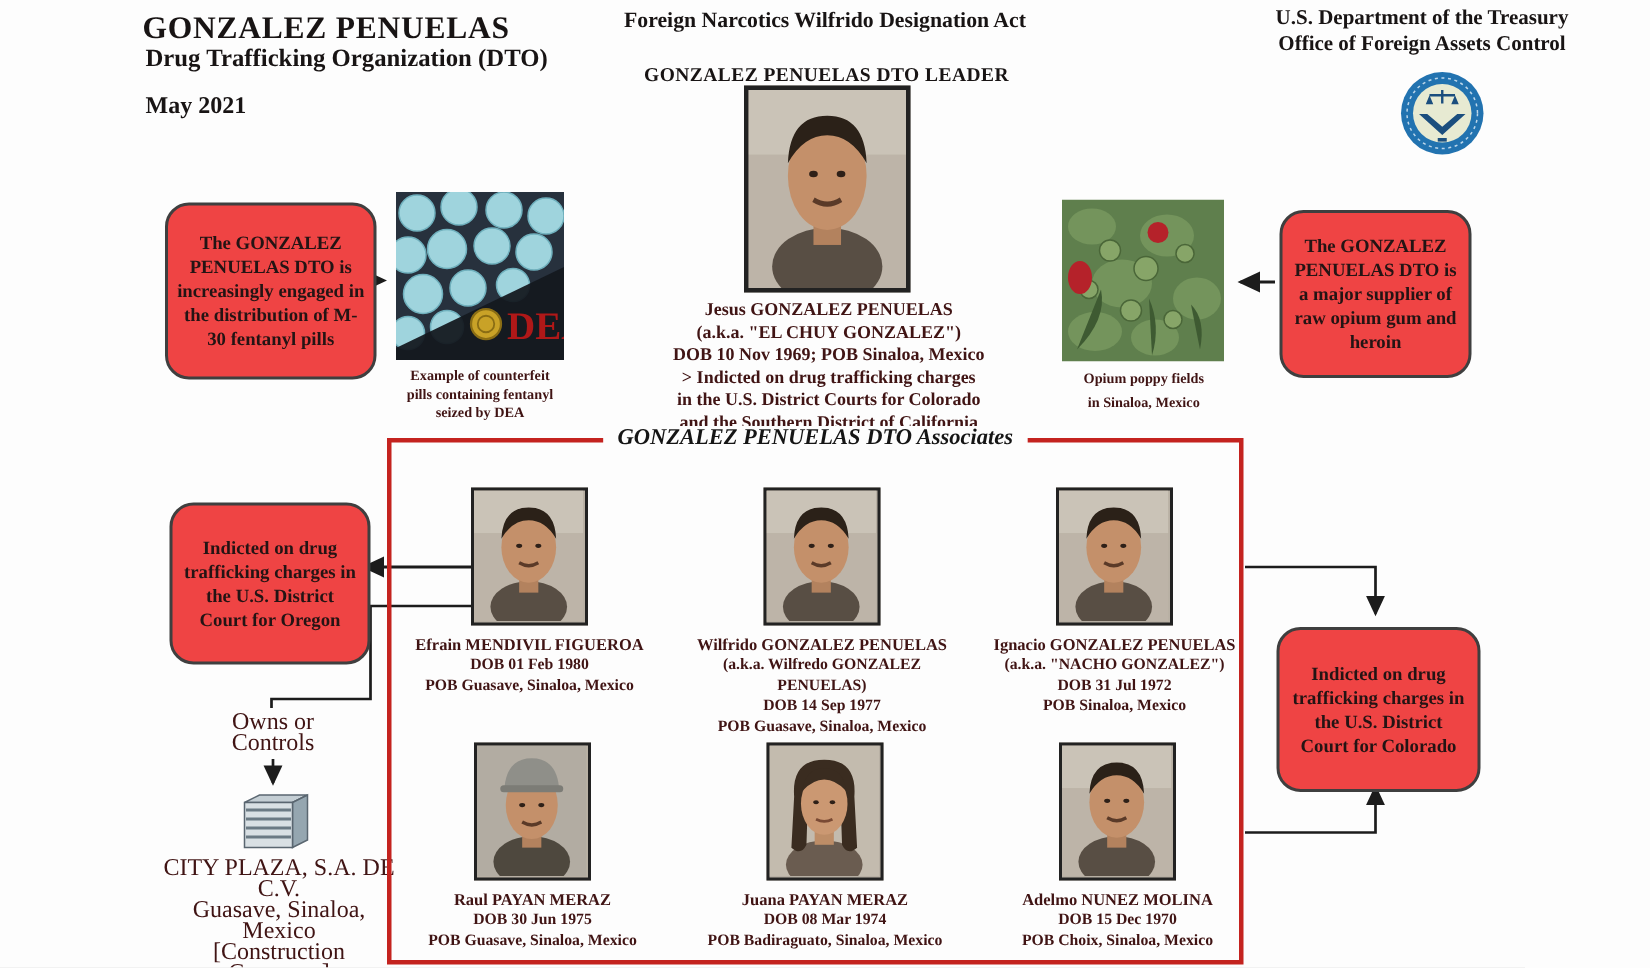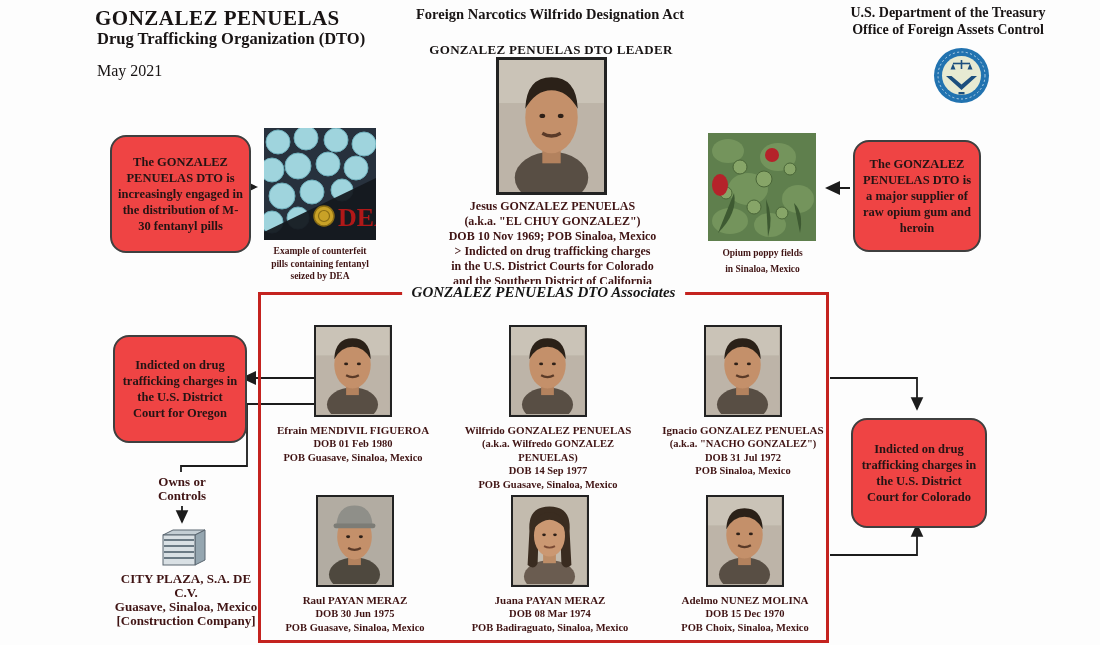--- a/index.html
+++ b/index.html
@@ -2,30 +2,30 @@
 <html><head>
 <meta charset="utf-8">
 <style>
   html,body{margin:0;padding:0;background:#e9e9e9;}
   .canvas{position:relative;width:1100px;height:645px;background:#fdfdfd;
           font-family:"Liberation Serif",serif;color:#181414;overflow:hidden;margin:0 auto;}
   .abs{position:absolute;}
   .ctr{text-align:center;}
   .title-main{font-size:21px;font-weight:bold;letter-spacing:.5px;}
   .title-sub{font-size:16.5px;font-weight:bold;}
-  .title-date{font-size:16px;font-weight:normal;}
+  .title-date{font-size:16px;font-weight:bold;}
   .act-title{font-size:14.5px;font-weight:bold;}
   .section-label{font-size:13px;font-weight:bold;letter-spacing:.3px;}
   .agency{font-size:14px;font-weight:bold;line-height:17px;}
   .callout{border:2px solid #3f3f3f;border-radius:16px;display:flex;align-items:center;
            justify-content:center;text-align:center;padding:6px;font-size:12.5px;
            font-weight:bold;line-height:16px;color:#241414;background:#ef4444;}
   .photo{border:3px solid #222;background:#b8b0a4;box-sizing:border-box;}
   .cap-sm{font-size:9.5px;font-weight:bold;line-height:12.5px;color:#401414;}
-  .cap-md{font-size:13px;font-weight:bold;line-height:14px;color:#401414;}
+  .cap-md{font-size:16px;font-weight:normal;line-height:14px;color:#401414;}
   .leader-cap{font-size:12px;font-weight:bold;line-height:15px;color:#401414;}
   .assoc-box{border:3px solid #c4231f;background:transparent;}
   .assoc-title{font-size:15px;font-weight:bold;font-style:italic;background:#fdfdfd;
                padding:0 10px;color:#151515;white-space:nowrap;}
   .member{width:180px;text-align:center;}
   .member .photo{width:78px;height:92px;margin:0 auto;border-width:2.5px;}
   .member .nm{font-size:11px;font-weight:bold;line-height:14px;color:#401414;margin-top:6px;}
   .member .ln{font-size:10.5px;font-weight:bold;line-height:13.5px;color:#401414;}
   svg{display:block;}
   .overlay{pointer-events:none;}

